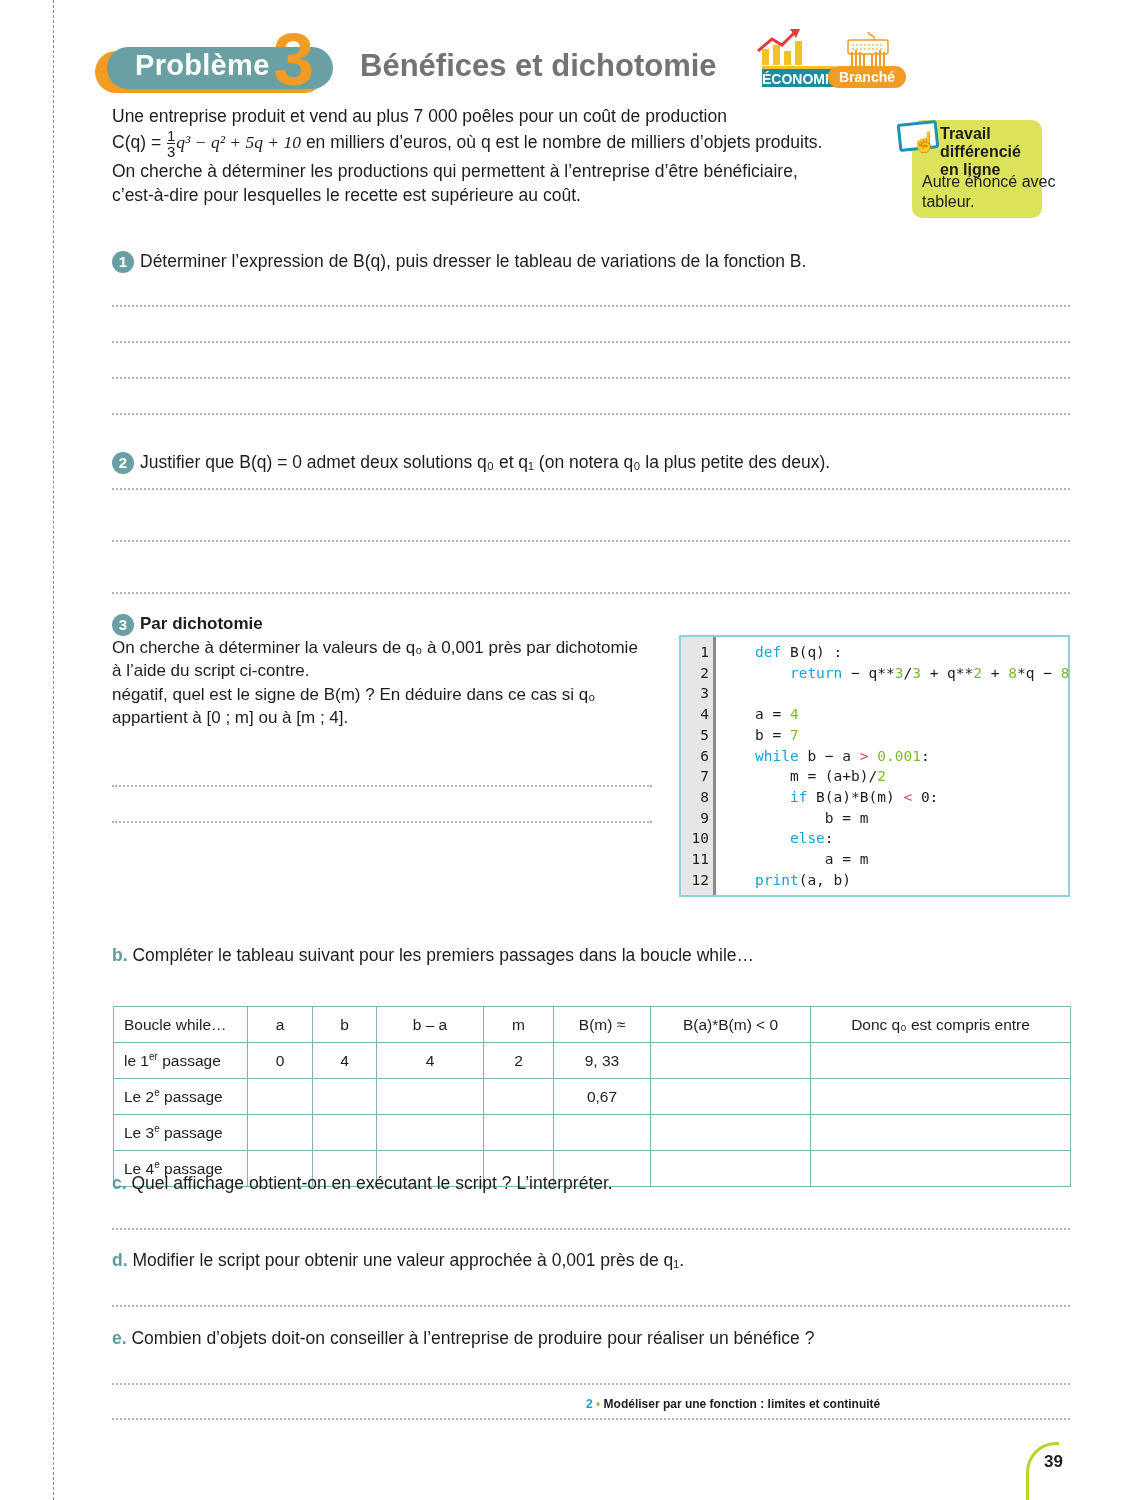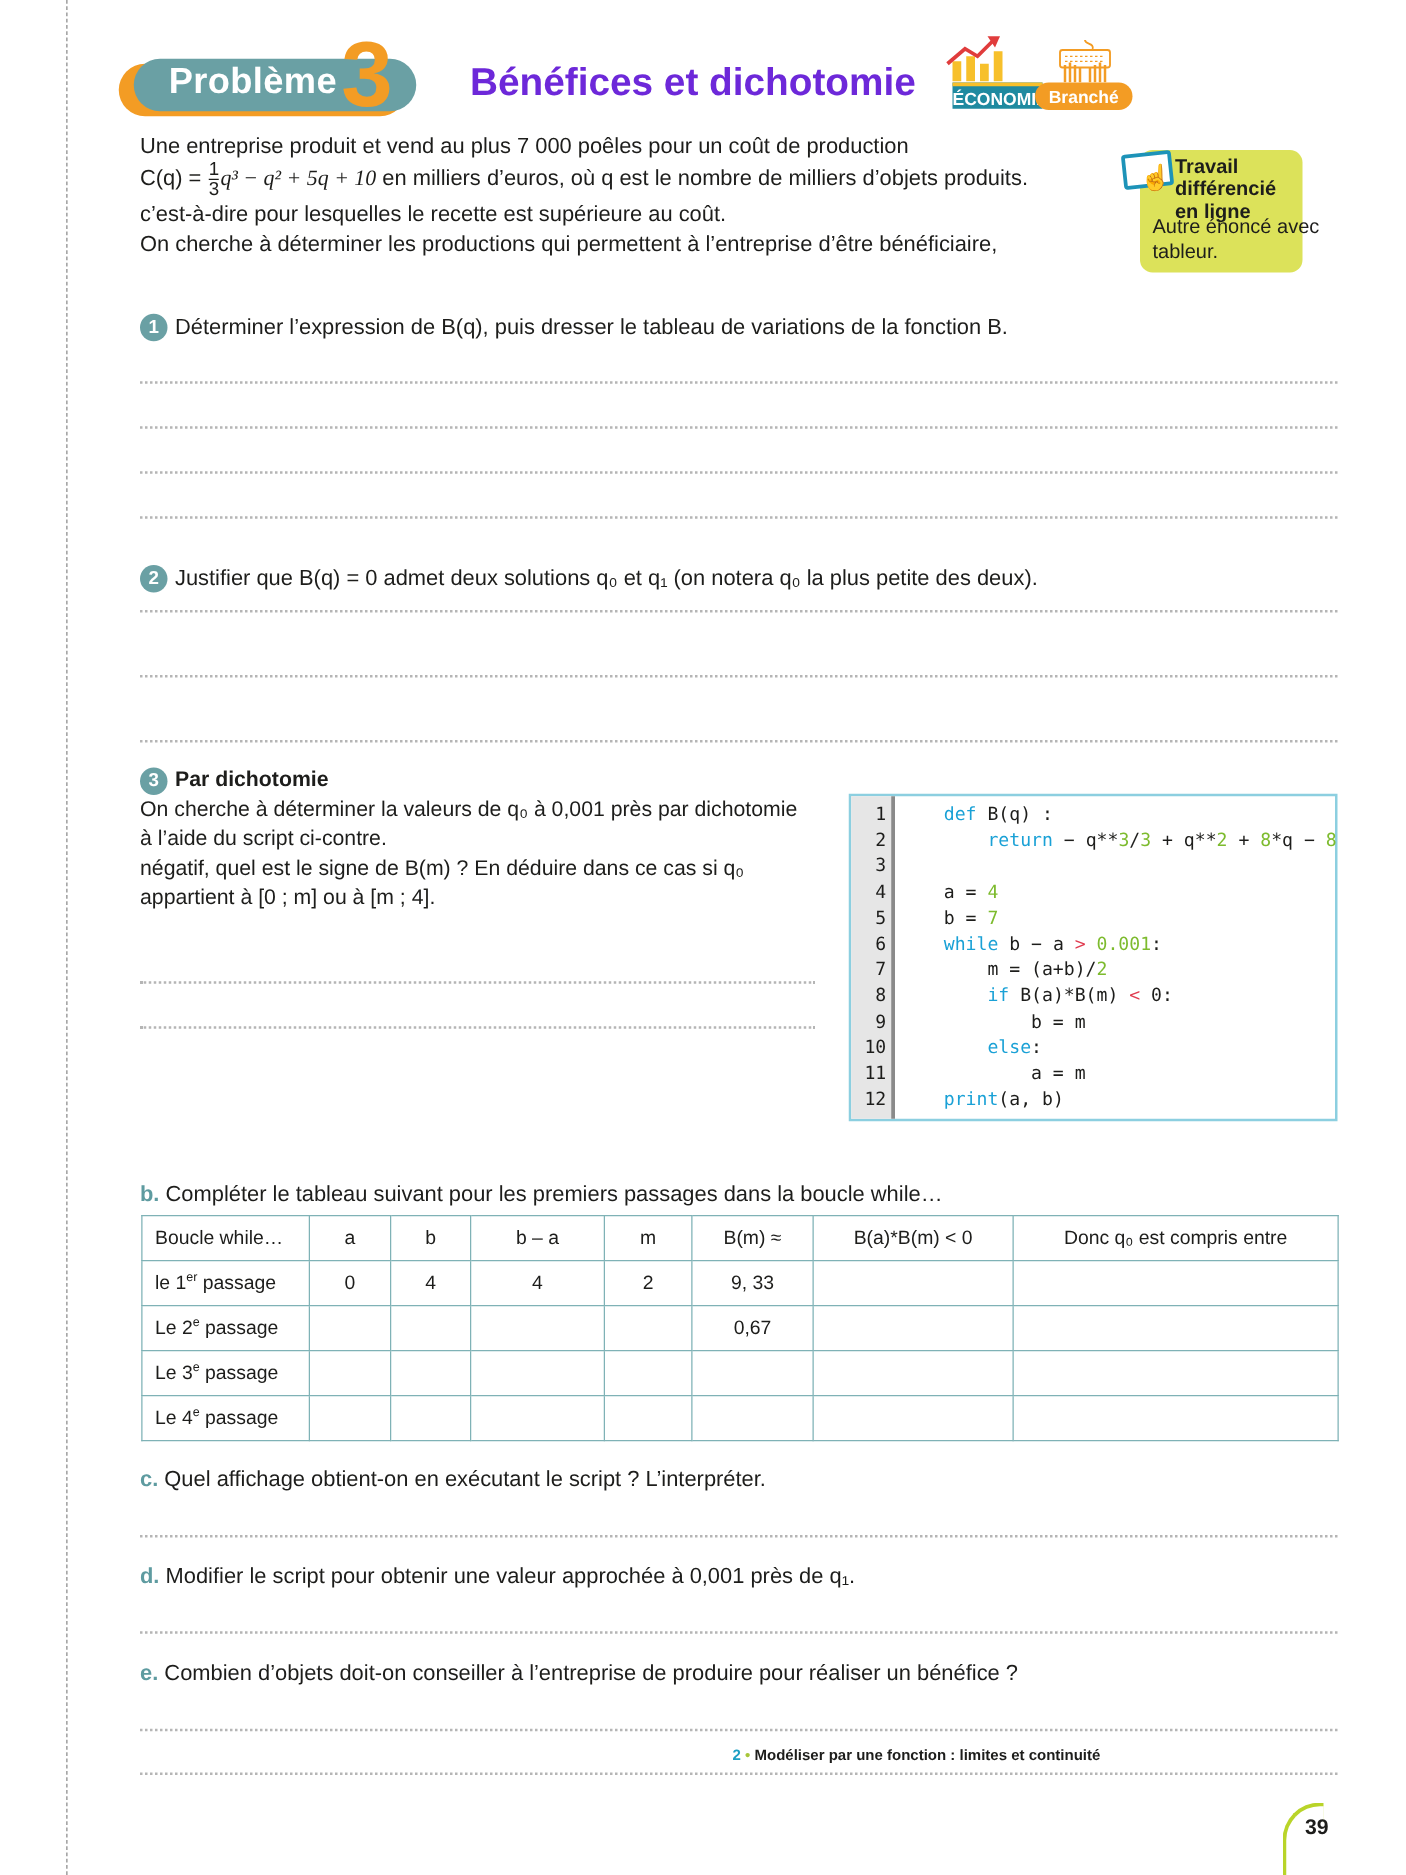--- a/index.html
+++ b/index.html
@@ -7,21 +7,21 @@
          font-family: "Liberation Sans", sans-serif; color: #1d1d1b; }
   .abs { position: absolute; }
   .fold-line { left: 53px; top: 0; height: 1500px; border-left: 1.5px dashed #8a8a8a; }
 
   
   .banner { left: 95px; top: 45px; width: 240px; height: 48px; }
   .banner .orange { position:absolute; left:0; top:6px; width:230px; height:42px; background:#f39c24; border-radius:24px; }
   .banner .teal { position:absolute; left:12px; top:2px; width:226px; height:42px; background:#6aa0a4; border-radius:24px; }
   .banner .label { position:absolute; left:40px; top:4px; color:#fff; font-size:29px; font-weight:bold; letter-spacing:0.3px; }
   .banner .num { position:absolute; left:178px; top:-22px; color:#f39c24; font-size:74px; font-weight:bold; line-height:1; }
-  .title { left: 376px; top: 48px; font-size: 31px; font-weight: bold; color: #6d28d9; }
+  .title { left: 360px; top: 48px; font-size: 31px; font-weight: bold; color: #737373; }
 
   .eco-badge { left: 744px; top: 27px; width: 72px; height: 60px; }
   .eco-badge .tag { position:absolute; left:0; bottom:0; width:72px; height:21px; background:#1f8aa0;
                     color:#fff; font-family:"Liberation Sans Narrow","Liberation Sans",sans-serif; font-size:14px; font-weight:bold; text-align:center; line-height:21px; border-top:3px solid #f7c02b; box-sizing:border-box;margin-left:18px; }
   .branch-badge { left: 828px; top: 30px; width: 80px; height: 58px; }
   .branch-badge .pill { position:absolute; left:0; bottom:0; width:78px; height:22px; background:#f39c24; border-radius:11px;
                         color:#fff; font-size:14px; font-weight:bold; text-align:center; line-height:22px; }
 
   
   .intro { left: 112px; top: 104px; width: 740px; font-size: 17.5px; line-height: 24px; font-family: "Liberation Sans Narrow","Liberation Sans",sans-serif; }
@@ -45,21 +45,21 @@
 
   
   .code { left: 679px; top: 635px; width: 391px; height: 262px; border: 2px solid #8ccfe0; box-sizing:border-box; background:#fff; }
   .code .gutter { position:absolute; left:0; top:0; bottom:0; width:32px; background:#e6e6e6; border-right:3px solid #8a8a8a; }
   .code .line { position:absolute; left:0; height:20.7px; font-family:"DejaVu Sans Mono", monospace; font-size:14.5px; white-space:pre; }
   .code .ln { position:absolute; left:0; width:28px; text-align:right; color:#1d1d1b; }
   .code .txt { position:absolute; left:42px; color:#1d1d1b;margin-left:32px; }
   .kw { color:#1aa1d6; } .nm { color:#7dbb2e; } .op { color:#e03c50; }
 
   
-  table.loop { position:absolute; left:113px; top:972px; width:958px; border-collapse:collapse; font-size:15.5px; }
+  table.loop { position:absolute; left:113px; top:1006px; width:958px; border-collapse:collapse; font-size:15.5px; }
   table.loop td { border:1.5px solid #7fb2b6; height:35px; text-align:center; padding:0; }
   table.loop td:first-child { text-align:left; padding-left:10px; }
   sup { font-size:10px; }
 
   
   .footer { left: 586px; top: 1397px; font-size: 12px; font-weight: bold; }
   .footer .ch { color:#1d9fc4; }
   .footer .dot { color:#a8c63a; }
   .page-curve { left: 1026px; top: 1442px; width: 30px; height: 58px; border-left:3px solid #b9d429; border-top:3px solid #b9d429; border-top-left-radius:30px; }
   .page-num { left: 1044px; top: 1452px; font-size: 17px; font-weight: bold; }
@@ -101,22 +101,22 @@
   <div class="pill">Branché</div>
 </div>
 
 <div class="abs intro">
   <p>Une entreprise produit et vend au plus 7 000 poêles pour un coût de production</p>
   <p>
     <span>C(q) =</span>
     <span class="frac"><span>1</span><span style="border-top:1px solid #1d1d1b">3</span></span><span class="m">q³ − q² + 5q + 10</span>
     <span>en milliers d’euros, où q est le nombre de milliers d’objets produits.</span>
   </p>
+  <p>On cherche à déterminer les productions qui permettent à l’entreprise d’être bénéficiaire,</p>
   <p>c’est-à-dire pour lesquelles le recette est supérieure au coût.</p>
-  <p>On cherche à déterminer les productions qui permettent à l’entreprise d’être bénéficiaire,</p>
 </div>
 
 <div class="abs diff-box">
   <div class="t1">Travail différencié en ligne</div>
   <div class="t2">Autre énoncé avec tableur.</div>
 </div>
 <div class="abs tablet-icon"></div>
 <div class="abs hand-icon">☝</div>
 
 <div class="abs q" style="left:112px;top:251px">

